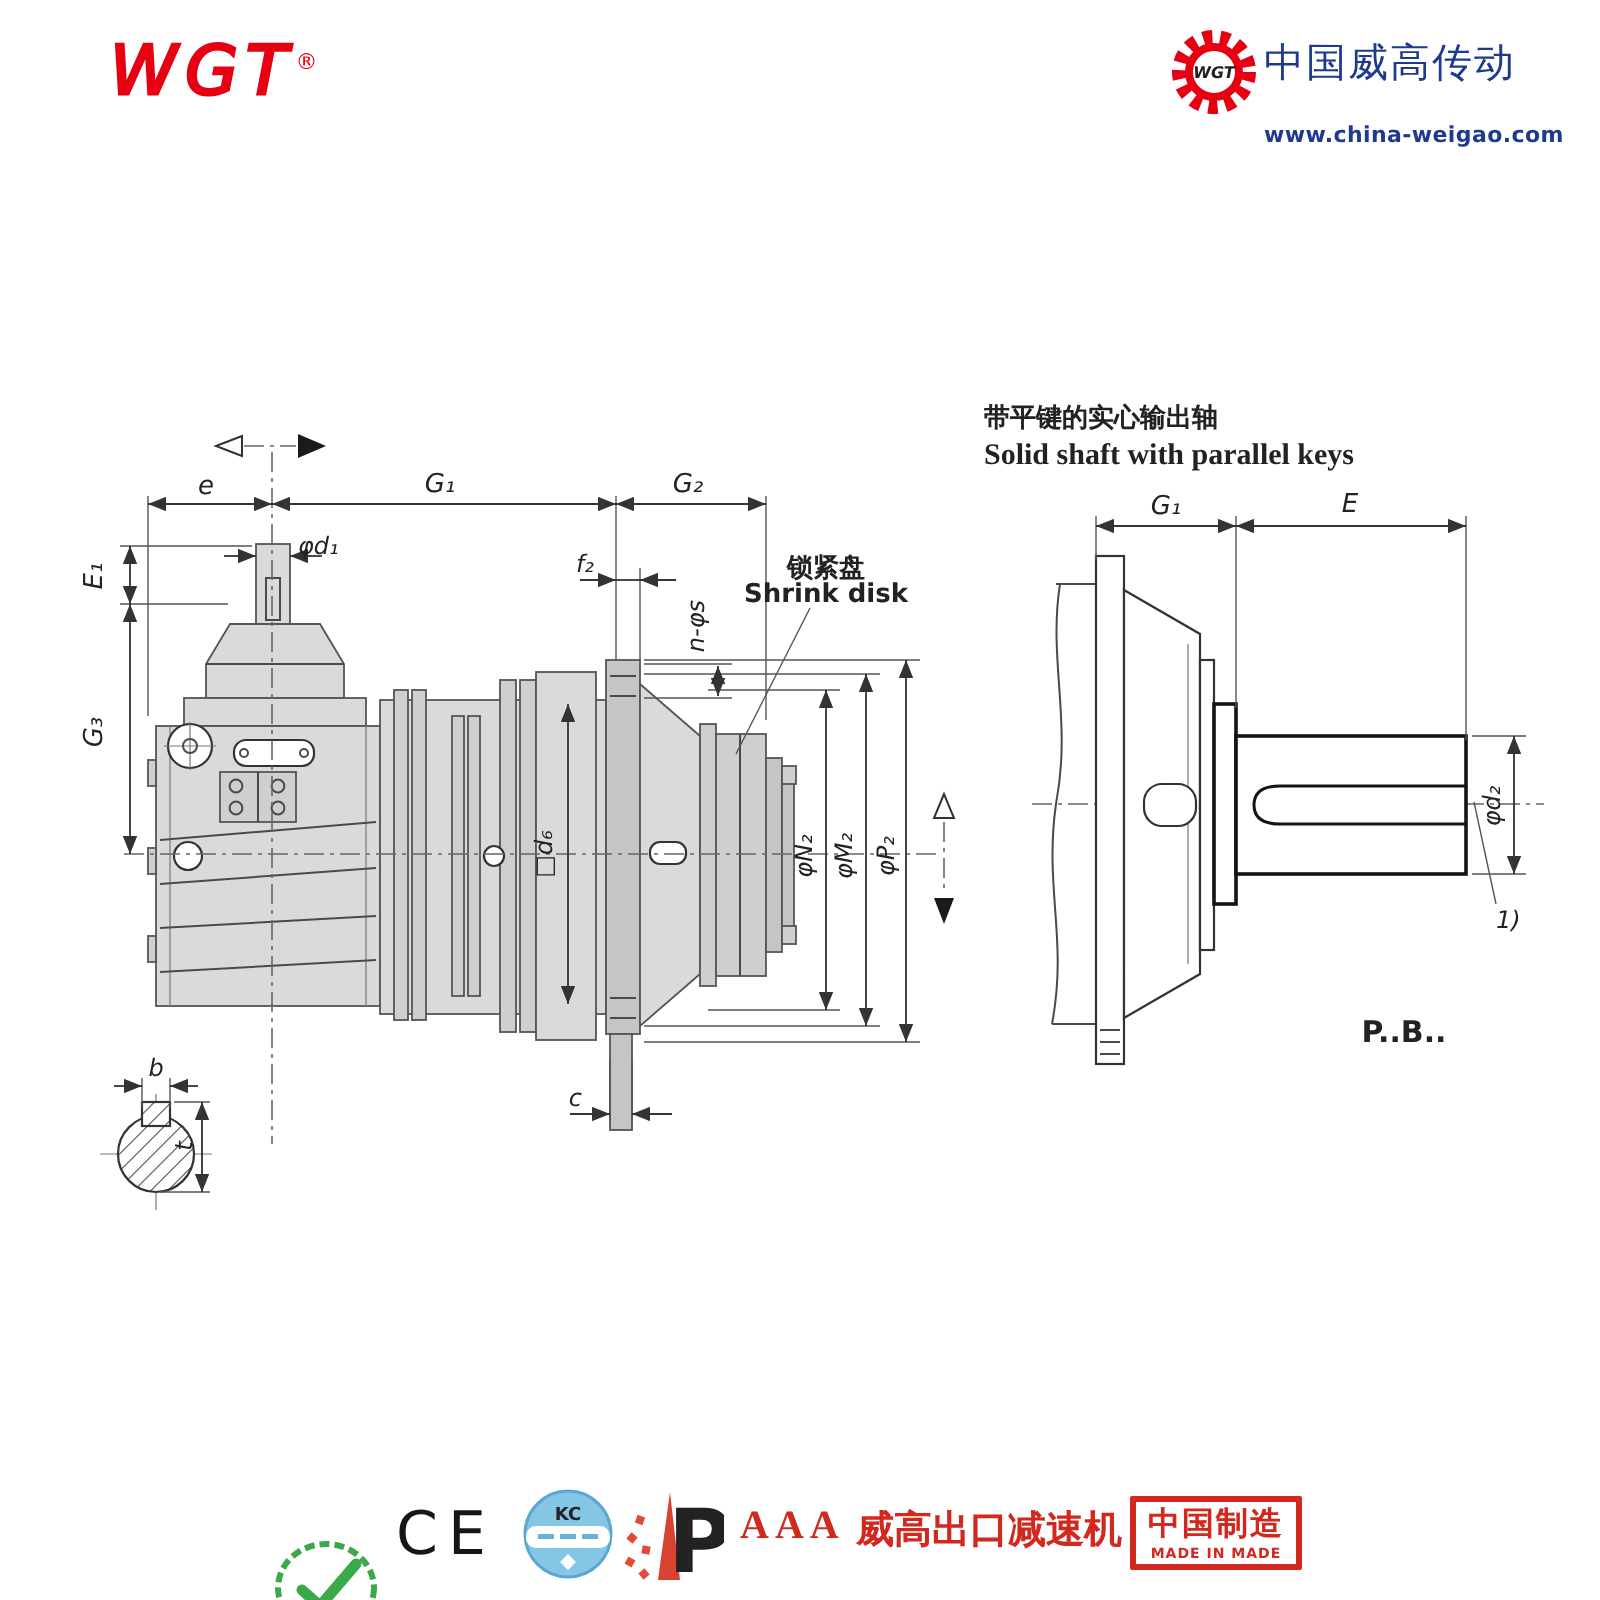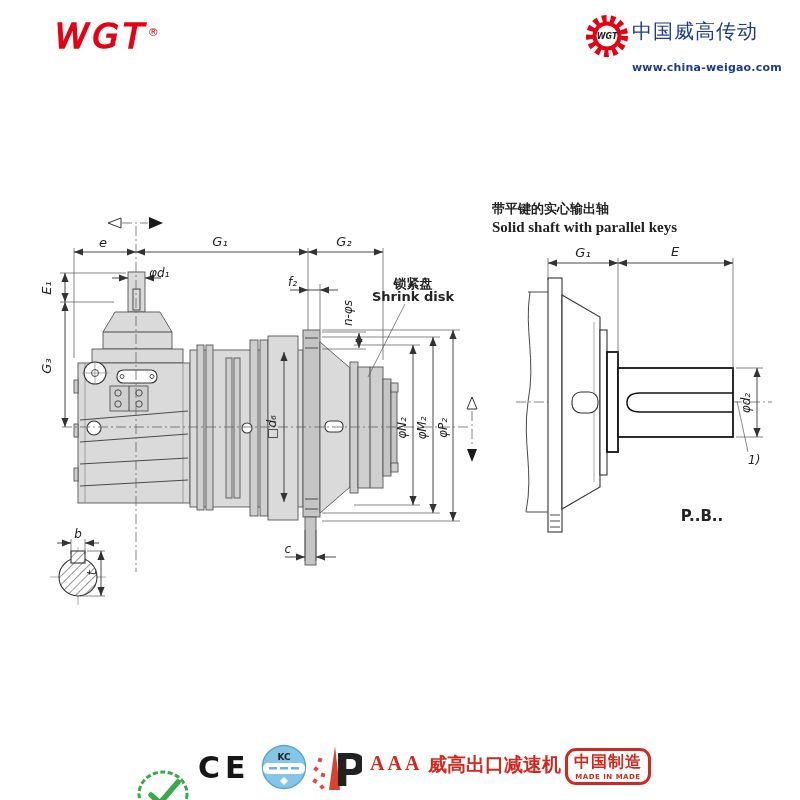--- a/index.html
+++ b/index.html
@@ -36,25 +36,25 @@
   .dk{fill:#ffffff;stroke:#141414;stroke-width:1.8;}
   text{fill:#222;}
   .dl{font-size:13px;font-style:italic;}
   .dls{font-size:12px;font-style:italic;}
   .bold{font-weight:bold;font-style:normal;}
   .ttl-cn{font-size:13px;font-weight:bold;}
   .ttl-en{font-size:15px;font-weight:bold;font-family:"Liberation Serif",serif;}
   .mid{text-anchor:middle;}
   
   .cert{position:absolute;}
-  .ce-mark{font-size:30px;font-weight:bold;color:#161616;letter-spacing:5px;}
+  .ce-mark{font-size:30px;font-weight:normal;color:#161616;letter-spacing:5px;}
   .aaa{font-family:"Liberation Serif",serif;font-size:20px;font-weight:bold;
        color:#cf2920;letter-spacing:3px;}
   .slogan{font-size:19px;font-weight:bold;color:#d3281e;white-space:nowrap;}
-  .stamp{border:3px solid #d3281e;border-radius:11px;padding:1px 6px;text-align:center;color:#d3281e;}
+  .stamp{border:3px solid #d3281e;border-radius:1px;padding:1px 6px;text-align:center;color:#d3281e;}
   .stamp-cn{font-size:16px;font-weight:bold;letter-spacing:1px;white-space:nowrap;}
   .stamp-en{font-size:7px;font-weight:bold;letter-spacing:.5px;white-space:nowrap;}
 </style>
 </head>
 <body>
 
 <div class="wgt-logo"><span>WGT</span><span class="reg">®</span></div>
 
 <div class="corp">
   <svg width="46" height="48" viewBox="0 0 46 48">

